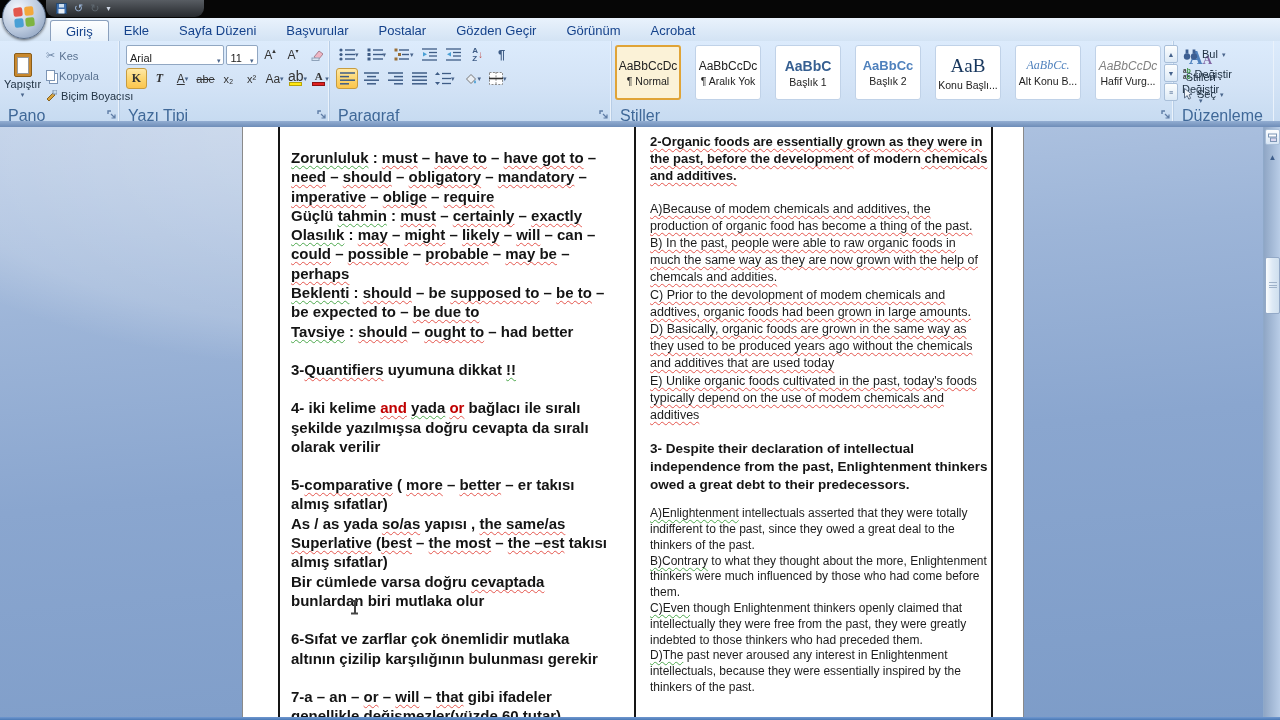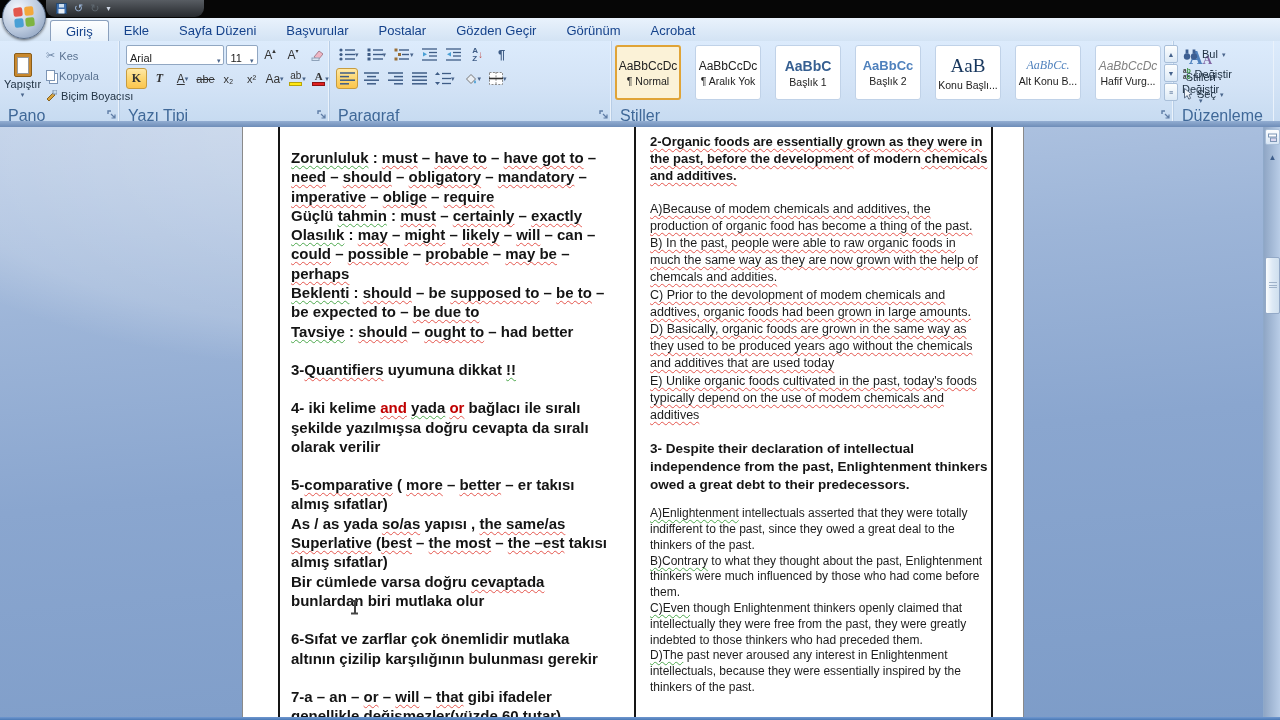--- a/index.html
+++ b/index.html
@@ -251,21 +251,21 @@
         </div>
       <div class="btn tbtn" style="font-size:11px">
           <span>x²</span>
         </div>
       <div class="btn tbtn">
           <span>Aa</span>
           <span class="caret">▾</span>
         </div>
       <div class="btn tbtn">
         <span class="color-bar">
-            <span style="font-size:10px">ab</span>
+            <span style="font-size:14px">ab</span>
             <span class="bar" style="background:#ffe814;border:1px solid #b9a40a"></span>
           </span>
         <span class="caret">▾</span>
       </div>
       <div class="btn tbtn">
         <span class="color-bar">
             <b style="font-size:11px">A</b>
             <span class="bar" style="background:#e02020;border:1px solid #8f1212"></span>
           </span>
         <span class="caret">▾</span>
@@ -551,21 +551,21 @@
         <div class="gap"></div>
         <div class="opt"><span class="sq-red">A)Because of modem chemicals and additives, the production of organic food has become a thing of the past.</span></div>
         <div class="opt"><span class="sq-red">B) In the past, people were able to raw organic foods in much the same way as they are now grown with the help of chemcals and addities.</span></div>
         <div class="opt"><span class="sq-red">C) Prior to the devolopment of modem chemicals and addtives, organic foods had been grown in large amounts.</span></div>
         <div class="opt"><span class="sq-red">D) Basically, organic foods are grown in the same way as they used to be produced years ago without the chemicals and additives that are used today</span></div>
         <div class="opt"><span class="sq-red">E) Unlike organic foods cultivated in the past, today's foods typically depend on the use of modem chemicals and additives</span></div>
         <div class="gap"></div>
         <div class="h3"><span>3- Despite their declaration of intellectual independence from the past, Enlightenment thinkers owed a great debt to their predecessors.</span></div>
         <div class="gap sm"></div>
         <div class="opt3"><span class="sq-green">A)Enlightenment</span><span> intellectuals asserted that they were totally indifferent to the past, since they owed a great deal to the thinkers of the past.</span></div>
-        <div class="opt3"><span class="sq-green">B)Contrary</span><span> to what they thought about the past, Enlightenment thinkers were much influenced by those who had come before them.</span></div>
+        <div class="opt3"><span class="sq-green">B)Contrary</span><span> to what they thought about the more, Enlightenment thinkers were much influenced by those who had come before them.</span></div>
         <div class="opt3"><span class="sq-green">C)Even</span><span> though Enlightenment thinkers openly claimed that intellectually they were free from the past, they were greatly indebted to those thinkers who had preceded them.</span></div>
         <div class="opt3"><span class="sq-green">D)The</span><span> past never aroused any interest in Enlightenment intellectuals, because they were essentially inspired by the thinkers of the past.</span></div>
       </div>
 
     <div class="ibeam"></div>
   </div>
 
   <div class="vscroll">
     <div class="ruler-btn">
       <svg width="9" height="9">

